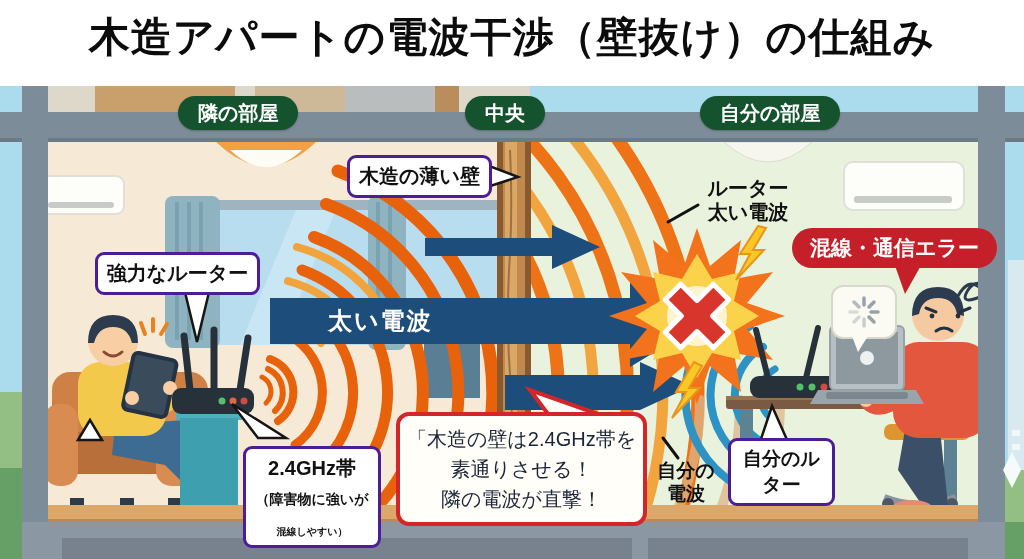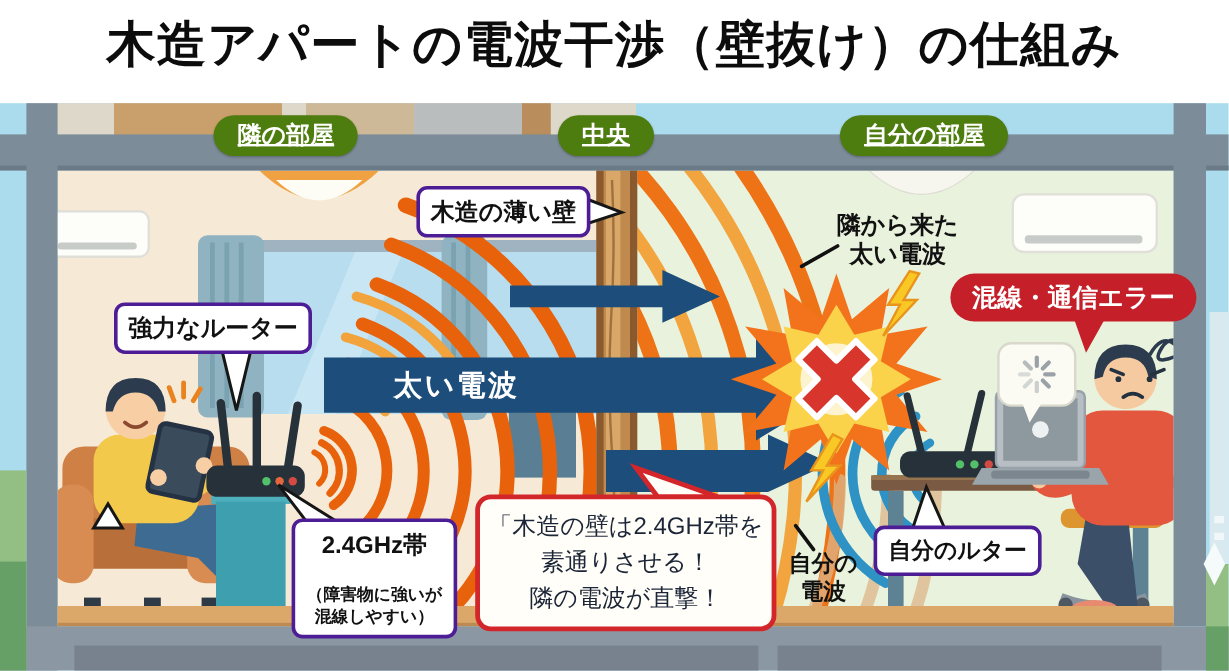--- a/index.html
+++ b/index.html
@@ -2,22 +2,22 @@
 <html><head>
 <meta charset="utf-8">
 <style>
   html,body{margin:0;padding:0;background:#fff;}
   #stage{position:relative;width:1024px;height:559px;overflow:hidden;background:#ffffff;
          font-family:"Liberation Sans","DejaVu Sans",sans-serif;}
   #scene{position:absolute;left:0;top:0;width:1024px;height:559px;}
   .lbl{position:absolute;font-family:"Liberation Sans","DejaVu Sans",sans-serif;color:#111;}
   #title{left:0;top:10px;width:1024px;text-align:center;font-size:41px;font-weight:900;
          color:#0c0c0c;letter-spacing:1px;white-space:nowrap;}
-  .pill{background:#4d7c0f;color:#fff;font-size:20px;font-weight:bold;border-radius:999px;
-        padding:5px 20px;line-height:1.2;white-space:nowrap;box-shadow:0 1px 2px rgba(0,0,0,.25);text-decoration:underline;}
+  .pill{background:#14532d;color:#fff;font-size:20px;font-weight:bold;border-radius:999px;
+        padding:5px 20px;line-height:1.2;white-space:nowrap;box-shadow:0 1px 2px rgba(0,0,0,.25);}
   .callout{background:#ffffff;border:3px solid #4c1d95;border-radius:9px;text-align:center;
            font-weight:bold;box-sizing:border-box;}
   .badge{background:#c5202a;color:#fff;font-size:21px;font-weight:bold;border-radius:999px;
          padding:6px 18px;white-space:nowrap;text-align:center;}
   .explain{background:#fffef8;border:4px solid #d3262b;border-radius:13px;text-align:center;
            color:#1c2537;font-weight:normal;font-size:20px;line-height:1.5;padding:8px 4px;
            box-sizing:border-box;}
   .plain{font-weight:bold;text-align:center;line-height:1.2;}
   .wavetext{color:#fff;font-size:24px;font-weight:bold;letter-spacing:2px;}
 </style>
@@ -277,40 +277,40 @@
 <div class="lbl pill" style="left:178px;top:96px;">隣の部屋</div>
 <div class="lbl pill" style="left:465px;top:96px;">中央</div>
 <div class="lbl pill" style="left:700px;top:96px;">自分の部屋</div>
 
 <div class="lbl callout" style="left:347px;top:155px;width:145px;padding:5px 6px;font-size:20px;">木造の薄い壁</div>
 
 <div class="lbl callout" style="left:95px;top:252px;width:165px;padding:5px 6px;font-size:20px;">強力なルーター</div>
 
 <div class="lbl wavetext" style="left:328px;top:305px;">太い電波</div>
 
-<div class="lbl callout" style="left:243px;top:432px;width:138px;padding:6px 2px;">
+<div class="lbl callout" style="left:243px;top:446px;width:138px;padding:6px 2px;">
   <div style="font-size:20px;">2.4GHz帯</div>
-  <div style="font-size:14px;margin-top:19px;">（障害物に強いが</div>
-  <div style="font-size:14px;">混線しやすい）</div>
+  <div style="font-size:14px;margin-top:9px;">（障害物に強いが</div>
+  <div style="font-size:10px;margin-top:16px;">混線しやすい）</div>
 </div>
 
 
 <div class="lbl explain" style="left:396px;top:412px;width:251px;">
   <div>「木造の壁は2.4GHz帯を</div>
   <div>素通りさせる！</div>
   <div>隣の電波が直撃！</div>
 </div>
 
 <div class="lbl plain" style="left:688px;top:176px;width:120px;font-size:20px;">
-  <div>隣から来た</div>
+  <div>ルーター</div>
   <div>太い電波</div>
 </div>
 
 <div class="lbl badge" style="left:792px;top:228px;">混線・通信エラー</div>
 
 <div class="lbl plain" style="left:645px;top:460px;width:82px;font-size:19px;">
   <div>自分の</div>
   <div>電波</div>
 </div>
 
-<div class="lbl callout" style="left:728px;top:438px;width:140px;padding:5px 4px;font-size:19px;">自分のルター</div>
+<div class="lbl callout" style="left:728px;top:438px;width:107px;padding:5px 4px;font-size:19px;">自分のルター</div>
 
 </div>
 
 </body></html>

